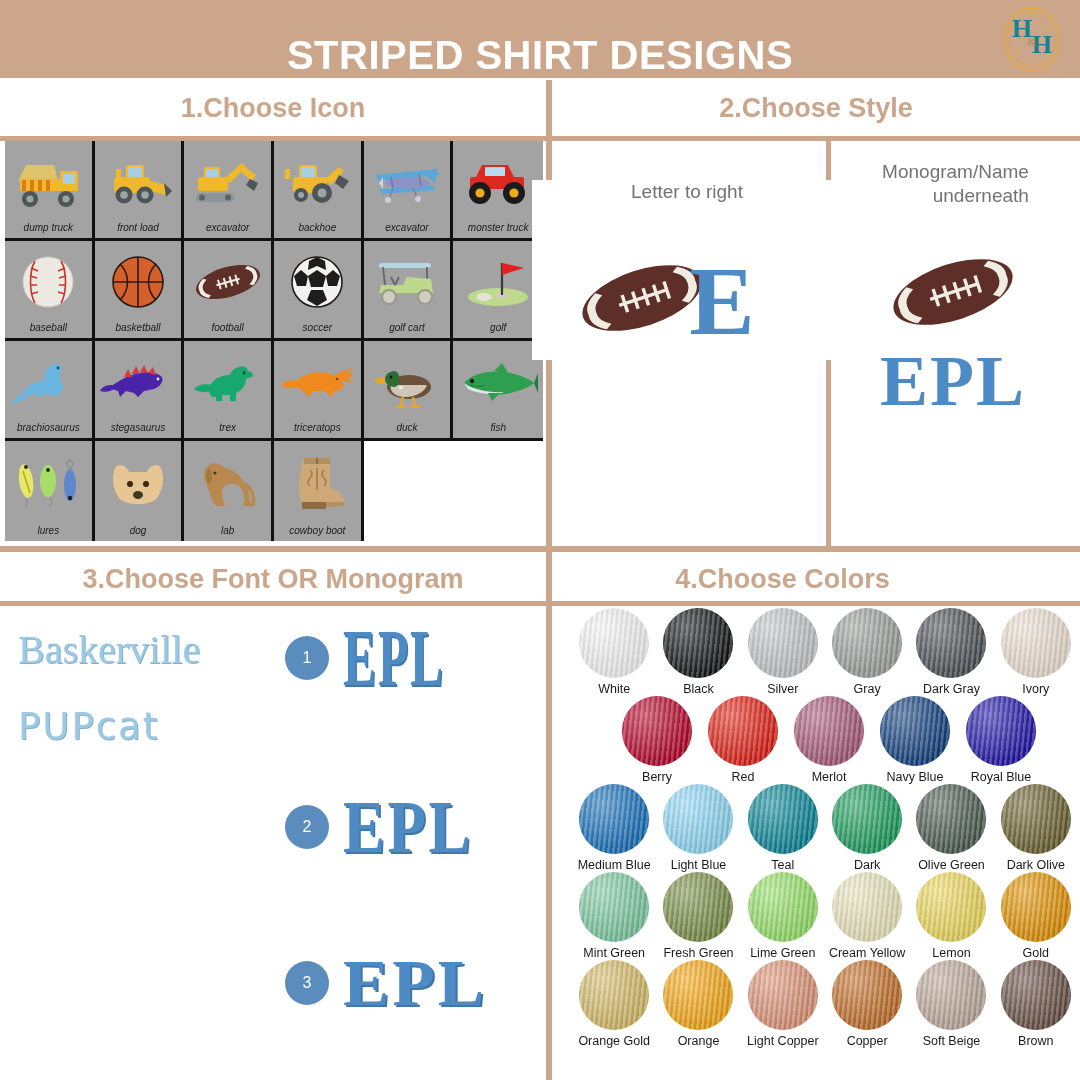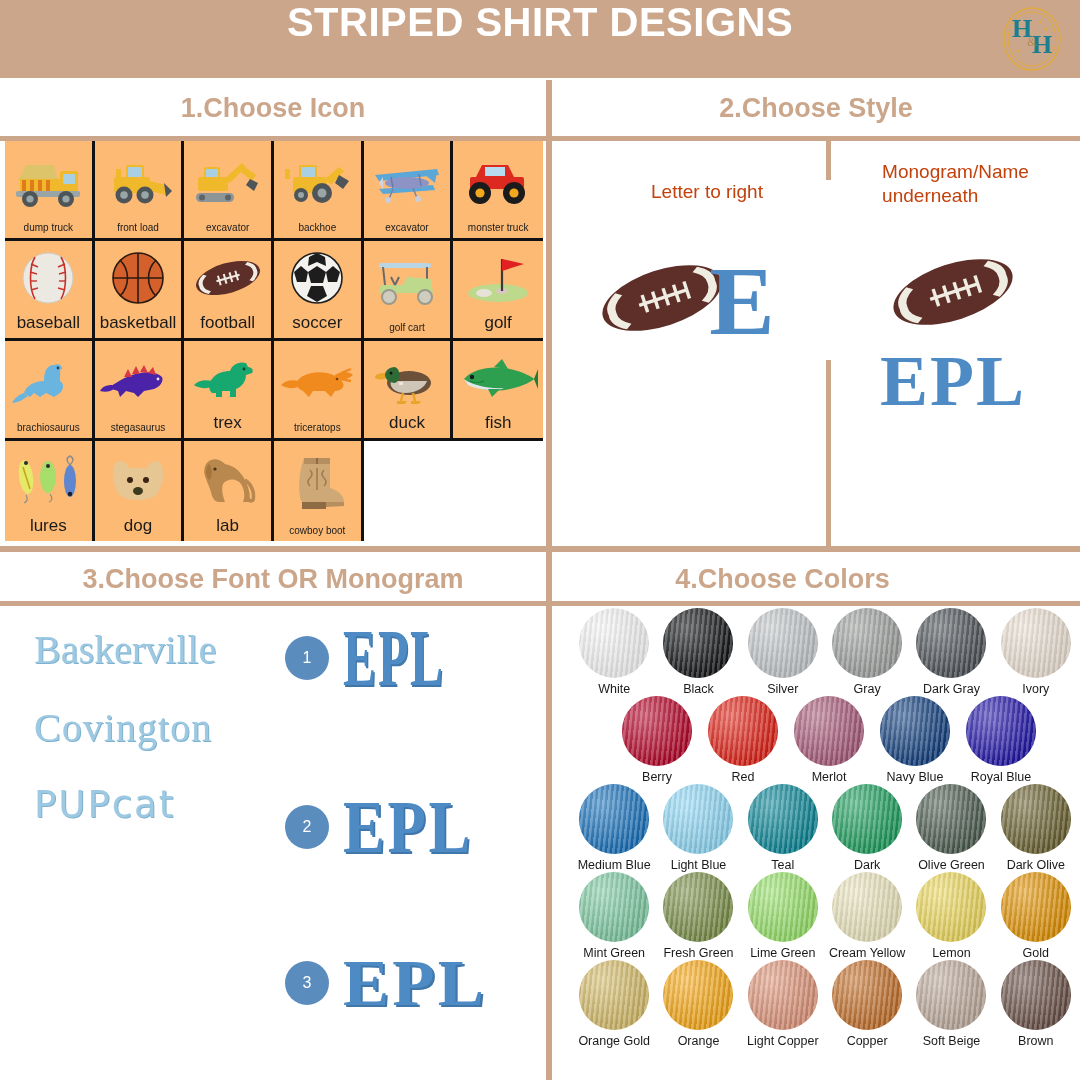--- a/index.html
+++ b/index.html
@@ -8,21 +8,21 @@
     font-family: "Liberation Sans", sans-serif;
     background: #ffffff;
     overflow: hidden;
   }
   .page { position: relative; width: 1080px; height: 1080px; background: #fff; }
 
   
   .header {
     position: absolute; left: 0; top: 0; width: 1080px; height: 78px;
     background: #cba68b;
-    display: flex; align-items: flex-start; justify-content: center;
+    display: flex; align-items: flex-end; justify-content: center;
   }
   .header-title {
     color: #ffffff; font-size: 40px; font-weight: 700;
     letter-spacing: 0.5px; text-align: center;
     font-family: "Liberation Sans", sans-serif;
   }
   .logo {
     position: absolute; right: 14px; top: 5px;
     width: 68px; height: 68px;
   }
@@ -42,54 +42,55 @@
 
   
   .icon-grid {
     position: absolute; left: 5px; top: 141px;
     width: 538px; height: 400px;
     display: grid;
     grid-template-columns: repeat(6, 1fr);
     grid-template-rows: repeat(4, 1fr);
   }
   .icell {
-    position: relative; background: #fdba74;
+    position: relative; background: #a3a3a3;
     border-right: 3px solid #111; border-bottom: 3px solid #111;
     display: flex; flex-direction: column;
     align-items: center; justify-content: flex-end;
     padding-bottom: 2px;
+    font-style: italic;
   }
   .icell:nth-child(6n) { border-right: none; }
   .icell:nth-child(n+19) { border-bottom: none; }
   .icell .art {
     flex: 1; width: 100%;
     display: flex; align-items: center; justify-content: center;
   }
   .icell .art svg { display: block; }
   .icell .cap {
-    font-size: 17px; color: #1a1a1a; line-height: 1.1;
+    font-size: 10px; color: #1a1a1a; line-height: 1.1;
     text-align: center; padding-bottom: 3px;
     font-family: "Liberation Sans", sans-serif;
     white-space: nowrap;
   }
   .cap.sm { font-size: 10px; }
 
   
   .style-pane {
     position: absolute; background: #fff;
     display: flex; flex-direction: column; align-items: center;
   }
   .style-cap {
-    font-size: 19px; color: #c2410c; text-align: left;
+    font-size: 19px; color: #737373; text-align: right;
     line-height: 1.25; font-family: "Liberation Sans", sans-serif;
   }
   .style-art { margin-top: 22px; }
 
   
-  .font-list { position: absolute; left: 34px; top: 630px; width: 290px; }
+  .font-list { position: absolute; left: 18px; top: 630px; width: 290px; }
   .font-item {
     color: #9ec9e2; font-size: 40px; line-height: 1;
     margin-bottom: 38px; white-space: nowrap;
     text-shadow: 1px 1px 0 #7fb2d0;
   }
   .f-bask { font-family: "Liberation Serif", serif; font-size: 40px; }
   .f-clam { font-family: "DejaVu Sans", sans-serif; font-size: 39px; letter-spacing: 1px; }
   .f-cov  { font-family: "Liberation Serif", serif; font-size: 40px; letter-spacing: 1px; }
   .f-pup  { font-family: "DejaVu Sans", sans-serif; font-size: 37px; letter-spacing: 2px; }
 
@@ -517,21 +518,21 @@
             <path d="M31 14 v22"></path>
           </g>
           <rect x="16" y="48" width="24" height="7" fill="#8d6b44"></rect>
           <path d="M40 48 L58 48 L58 52 L40 53 Z" fill="#b58f5f"></path>
         </svg>
       </div>
       <div class="cap sm">cowboy boot</div>
     </div>
   </div>
 
-  <div class="style-pane" style="left:552px;top:180px;width:310px;">
+  <div class="style-pane" style="left:532px;top:180px;width:310px;">
     <div class="style-cap">Letter to right</div>
     <div class="style-art">
       <svg width="230" height="130" viewBox="0 0 230 130">
         <g transform="rotate(-18 70 72)">
           <ellipse cx="70" cy="72" rx="62" ry="28" fill="#5e2e28"></ellipse>
           <path d="M14 72 a56 26 0 0 1 13 -19 l6 4 a48 22 0 0 0 -11 15 a48 22 0 0 0 11 15 l-6 4 a56 26 0 0 1 -13 -19z" fill="#efece2"></path>
           <path d="M126 72 a56 26 0 0 0 -13 -19 l-6 4 a48 22 0 0 1 11 15 a48 22 0 0 1 -11 15 l6 4 a56 26 0 0 0 13 -19z" fill="#efece2"></path>
           <line x1="46" y1="72" x2="96" y2="72" stroke="#efece2" stroke-width="3.4"></line>
           <g stroke="#efece2" stroke-width="3.4">
             <line x1="52" y1="63" x2="52" y2="81"></line>
@@ -574,21 +575,20 @@
   </div>
   <div class="sec-head" style="left:552px;top:552px;width:461px;height:54px;">
     <span class="sec-head-txt">4.Choose Colors</span>
   </div>
   <div class="rule-v" style="left:546px;top:552px;width:6px;height:528px;"></div>
   <div class="rule-h" style="left:0;top:601px;width:546px;height:5px;"></div>
   <div class="rule-h" style="left:552px;top:601px;width:528px;height:5px;"></div>
 
   <div class="font-list">
     <div class="font-item f-bask">Baskerville</div>
-    <div class="font-item f-cov">Covington</div>
     <div class="font-item f-pup">PUPcat</div>
   </div>
 
   <div class="mono-row" style="left:285px;top:618px;">
     <div class="badge">1</div>
     <div class="mono m1">EPL</div>
   </div>
   <div class="mono-row" style="left:285px;top:790px;">
     <div class="badge">2</div>
     <div class="mono m2">EPL</div>

